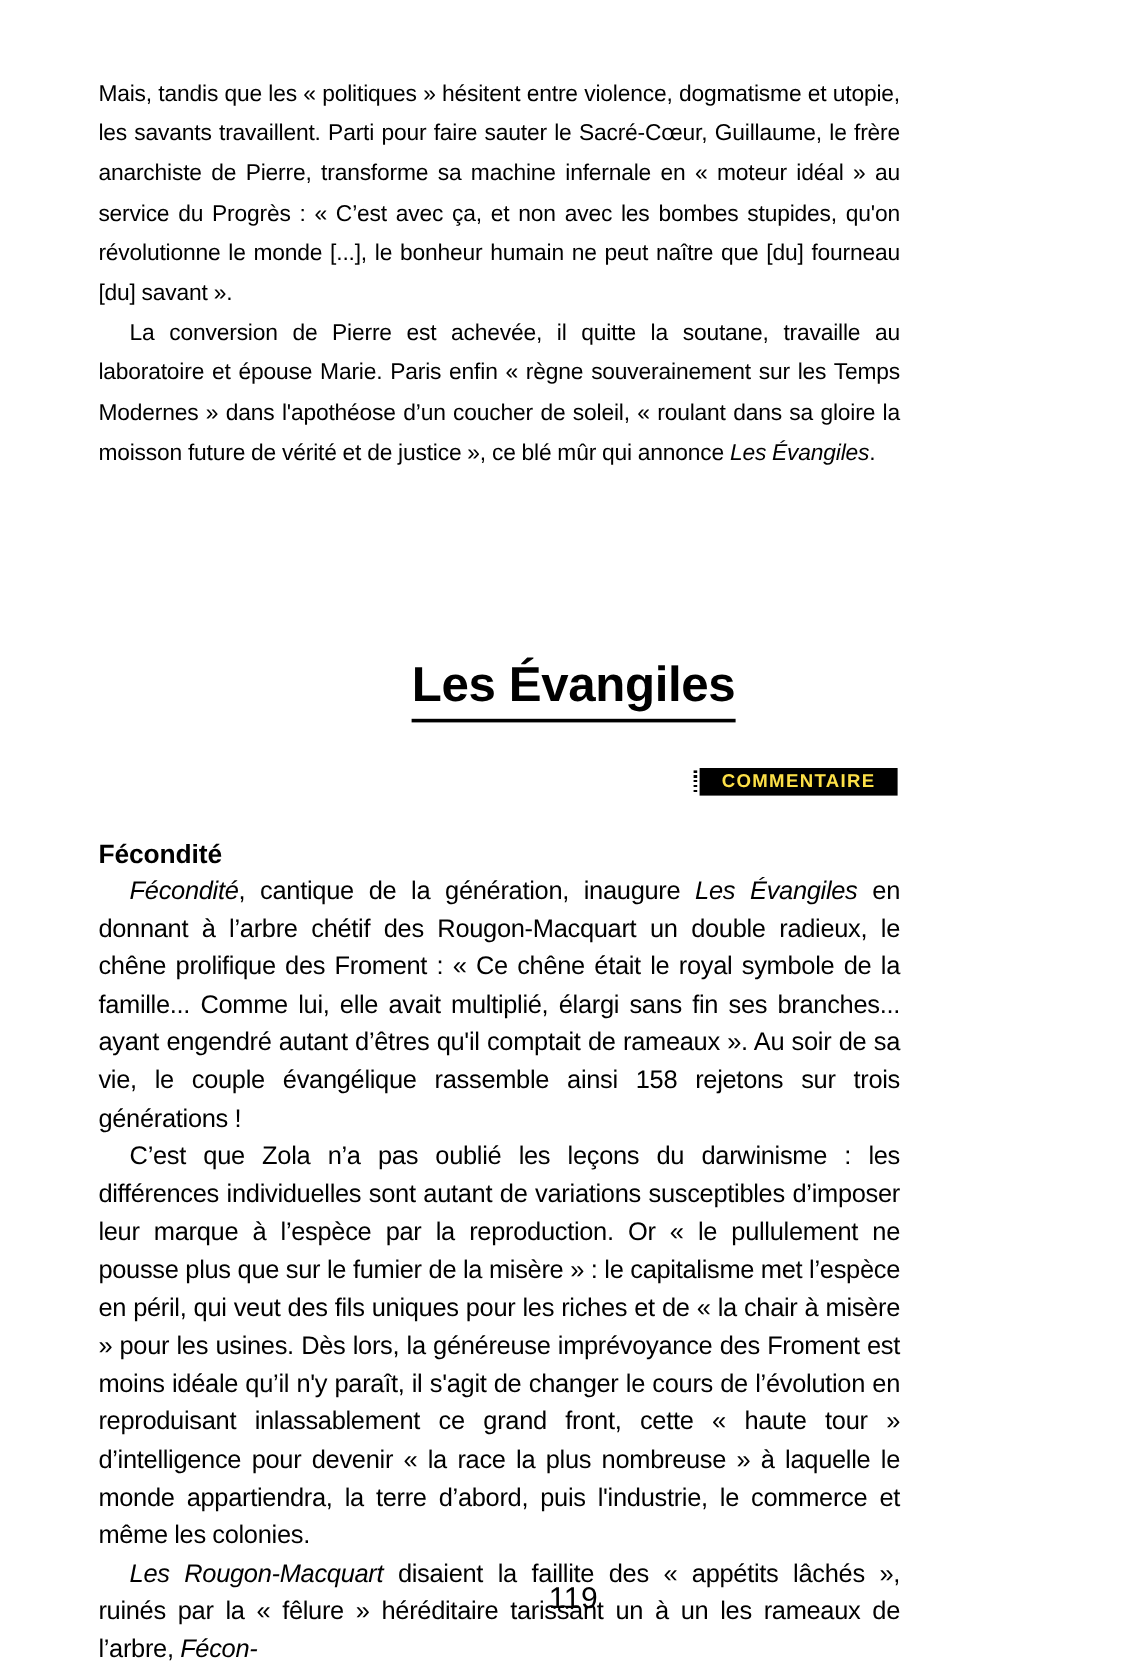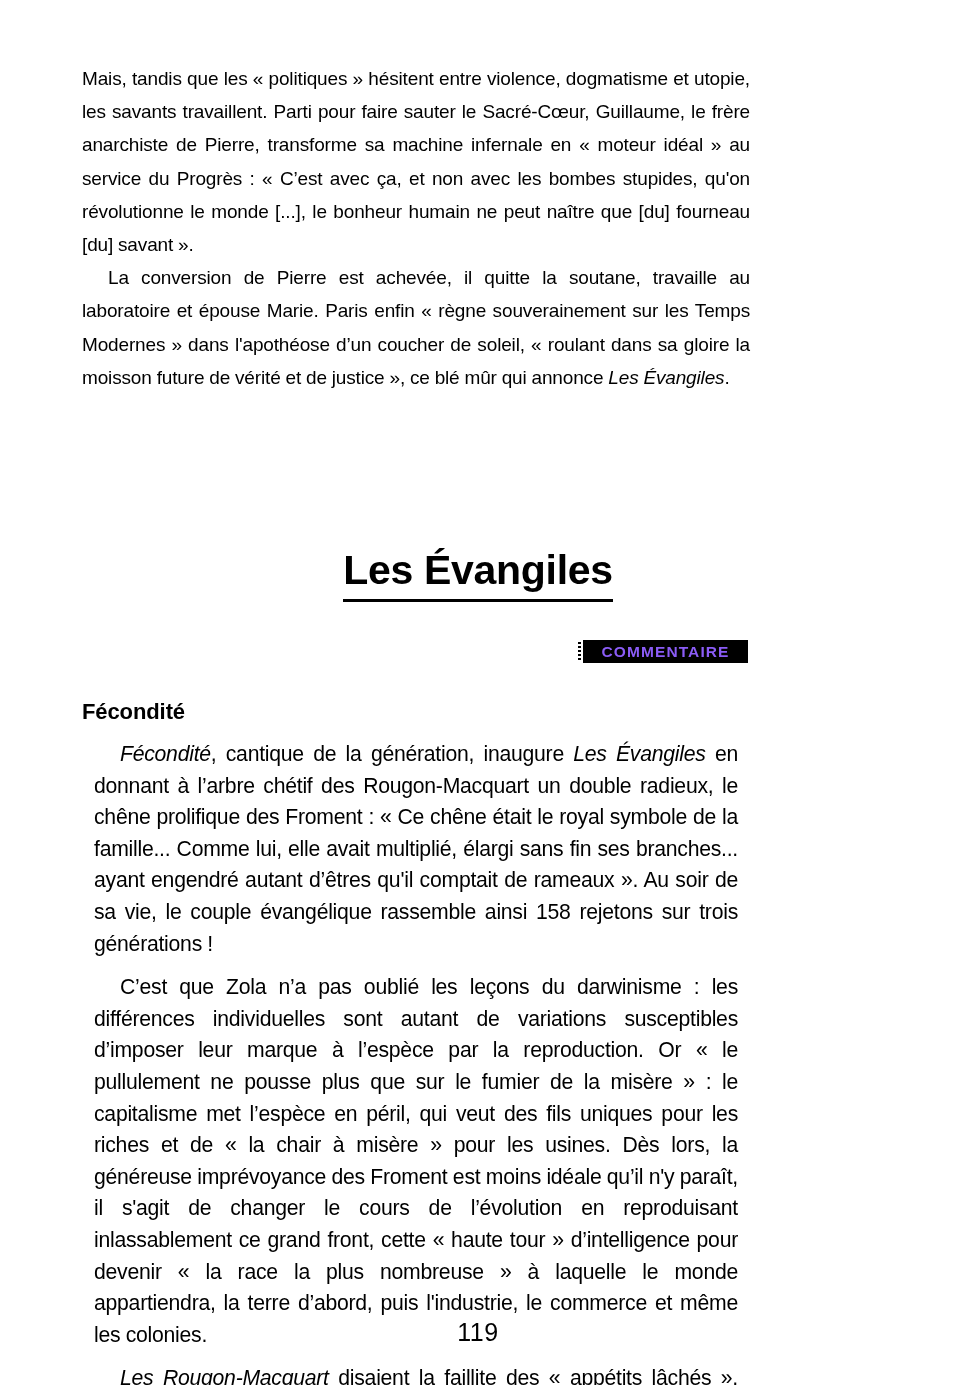--- a/index.html
+++ b/index.html
@@ -96,21 +96,21 @@
     top: 698px;
   }
   #section-heading {
     margin: 0 0 1px 0;
     font-size: 22px;
     font-weight: bold;
     letter-spacing: -0.1px;
     line-height: 28px;
   }
   #block-commentary p {
-    margin: 12px;
+    margin: 0;
     font-size: 21.2px;
     line-height: 31.6px;
     text-align: justify;
     text-justify: inter-word;
     letter-spacing: -0.25px;
     word-spacing: -0.3px;
   }
   #block-commentary p { text-indent: 26px; }
 
   i, em { font-style: italic; }
@@ -134,21 +134,21 @@
   <div class="col" id="block-top">
     <p><span>Mais, tandis que les « politiques » hésitent entre violence, dogmatisme et utopie, les savants travaillent. Parti pour faire sauter le Sacré-Cœur, Guillaume, le frère anarchiste de Pierre, transforme sa machine infernale en « moteur idéal » au service du Progrès : « C’est avec ça, et non avec les bombes stupides, qu'on révolutionne le monde [...], le bonheur humain ne peut naître que [du] fourneau [du] savant ».</span></p>
     <p><span>La conversion de Pierre est achevée, il quitte la soutane, travaille au laboratoire et épouse Marie. Paris enfin « règne souverainement sur les Temps Modernes » dans l'apothéose d’un coucher de soleil, « roulant dans sa gloire la moisson future de vérité et de justice », ce blé mûr qui annonce </span><i>Les Évangiles</i><span>.</span></p>
   </div>
 
   <div id="chapter-title-wrap">
     <h1 id="chapter-title">Les Évangiles</h1>
   </div>
 
   <div id="badge-nub"></div>
-  <div id="commentaire-badge" style="background: rgb(0, 0, 0); color: #8b5cf6;">COMMENTAIRE</div>
+  <div id="commentaire-badge" style="background: rgb(0, 0, 0); color: #fde047;">COMMENTAIRE</div>
 
   <div class="col" id="block-commentary">
     <h2 id="section-heading">Fécondité</h2>
     <p><i>Fécondité</i><span>, cantique de la génération, inaugure </span><i>Les Évangiles</i><span> en donnant à l’arbre chétif des Rougon-Macquart un double radieux, le chêne prolifique des Froment : « Ce chêne était le royal symbole de la famille... Comme lui, elle avait multiplié, élargi sans fin ses branches... ayant engendré autant d’êtres qu'il comptait de rameaux ». Au soir de sa vie, le couple évangélique rassemble ainsi 158 rejetons sur trois générations !</span></p>
     <p><span>C’est que Zola n’a pas oublié les leçons du darwinisme : les différences individuelles sont autant de variations susceptibles d’imposer leur marque à l’espèce par la reproduction. Or « le pullulement ne pousse plus que sur le fumier de la misère » : le capitalisme met l’espèce en péril, qui veut des fils uniques pour les riches et de « la chair à misère » pour les usines. Dès lors, la généreuse imprévoyance des Froment est moins idéale qu’il n'y paraît, il s'agit de changer le cours de l’évolution en reproduisant inlassablement ce grand front, cette « haute tour » d’intelligence pour devenir « la race la plus nombreuse » à laquelle le monde appartiendra, la terre d’abord, puis l'industrie, le commerce et même les colonies.</span></p>
     <p><i>Les Rougon-Macquart</i><span> disaient la faillite des « appétits lâchés », ruinés par la « fêlure » héréditaire tarissant un à un les rameaux de l’arbre, </span><i>Fécon-</i></p>
   </div>
 
   <div id="page-number">119</div>
 

